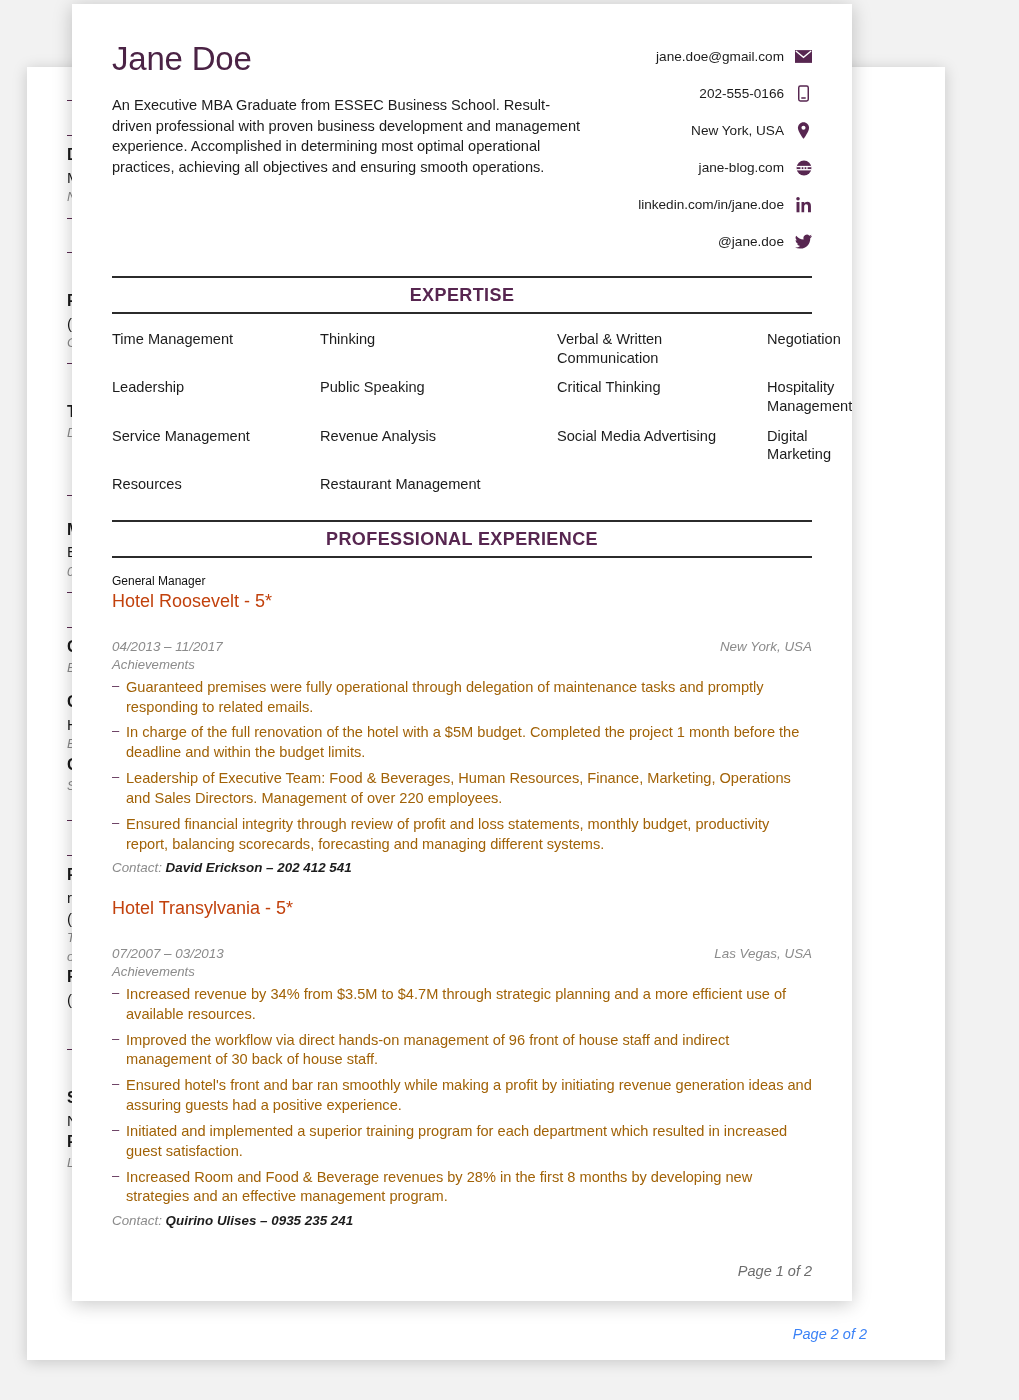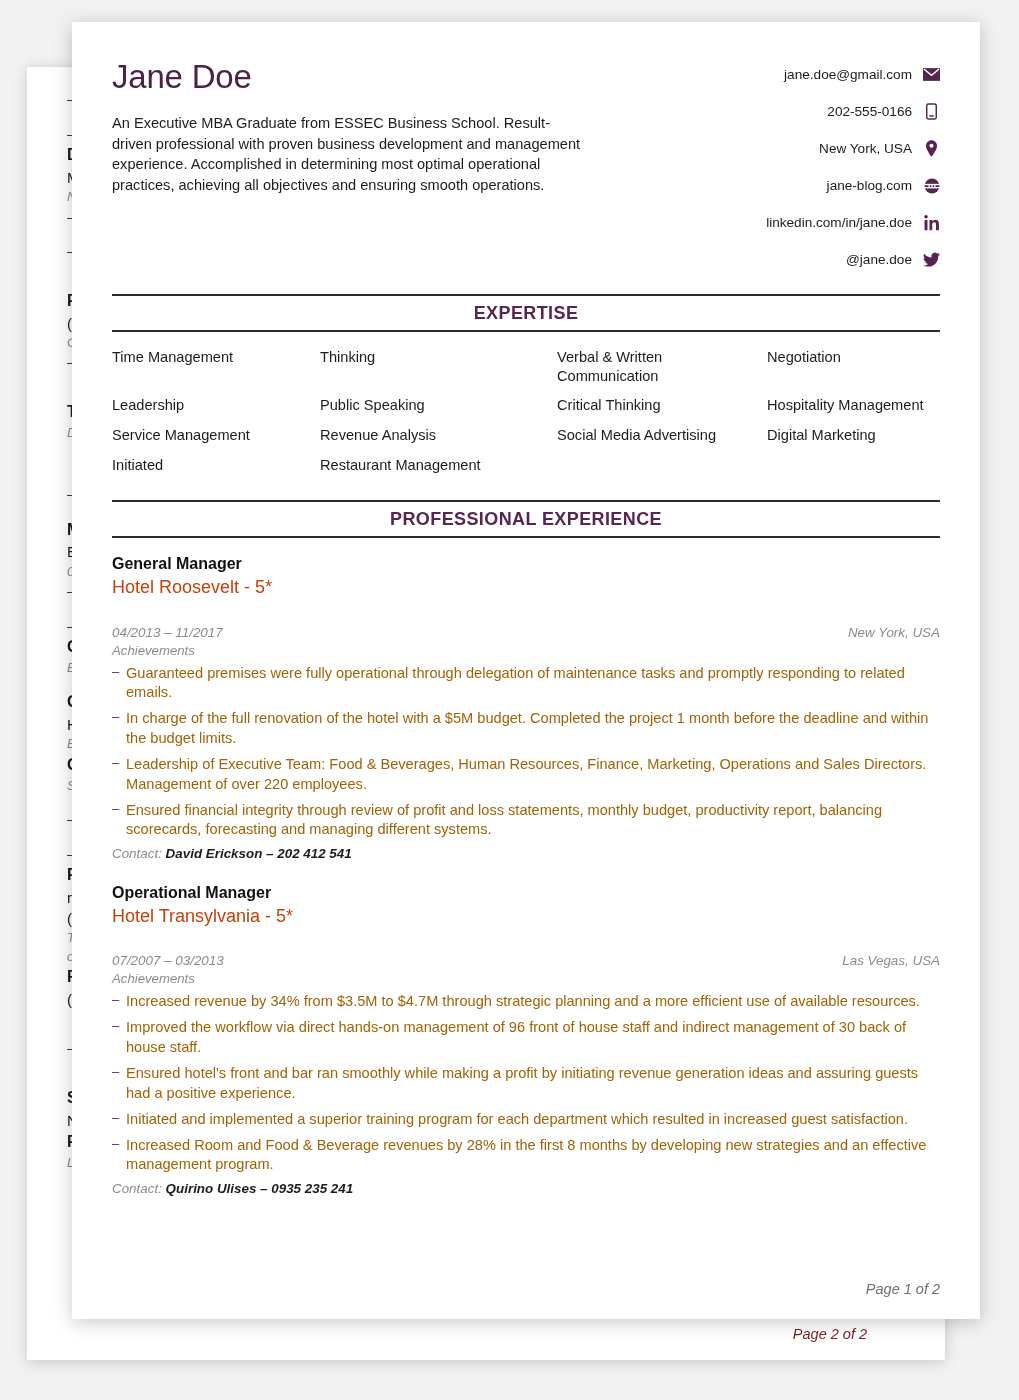--- a/index.html
+++ b/index.html
@@ -47,29 +47,29 @@
   .back-line.sub  { font-size: 15px; }
   .back-line.ital { font-style: italic; color: #8a8a8a; font-size: 13px; }
   .back-line.gap  { height: 14px; }
 
   #back-footer {
     position: absolute;
     right: 78px;
     bottom: 18px;
     font-style: italic;
     font-size: 14.5px;
-    color: #7f1d1d;
+    color: #3b82f6;
   }
 
   
   #page-front {
     position: absolute;
     left: 72px;
-    top: 22px;
-    width: 908px;
+    top: 4px;
+    width: 780px;
     height: 1297px;
     background: #ffffff;
     box-shadow: 0 3px 18px rgba(0,0,0,0.22);
     overflow: hidden;
   }
 
   .sheet-inner {
     position: relative;
     height: 100%;
     padding: 36px 40px 0 40px;
@@ -165,22 +165,22 @@
     color: #1c1c1c;
     line-height: 1.28;
     padding-right: 10px;
   }
 
   
   .job { margin-top: 16px; }
   .job + .job { margin-top: 22px; }
 
   .job-title {
-    font-size: 16px;
-    font-weight: bold;
+    font-size: 12px;
+    font-weight: normal;
     color: #111;
     line-height: 1.3;
   }
 
   .job-company {
     font-size: 18px;
     color: #c2410c;
     line-height: 1.3;
     margin-top: 1px;
   }
@@ -399,21 +399,21 @@
           <div class="skill">Verbal &amp; Written Communication</div>
           <div class="skill">Negotiation</div>
           <div class="skill">Leadership</div>
           <div class="skill">Public Speaking</div>
           <div class="skill">Critical Thinking</div>
           <div class="skill">Hospitality Management</div>
           <div class="skill">Service Management</div>
           <div class="skill">Revenue Analysis</div>
           <div class="skill">Social Media Advertising</div>
           <div class="skill">Digital Marketing</div>
-          <div class="skill">Initiated</div>
+          <div class="skill">Resources</div>
           <div class="skill">Restaurant Management</div>
           <div class="skill"></div>
         </div>
     </div>
 
     <div class="section">
       <div class="rule"></div>
       <div class="section-title">PROFESSIONAL EXPERIENCE</div>
       <div class="rule"></div>
       <div id="jobs-list">
@@ -427,21 +427,20 @@
             <div class="achievements-label">Achievements</div>
             <ul class="bullets">
               <li>Guaranteed premises were fully operational through delegation of maintenance tasks and promptly responding to related emails.</li>
               <li>In charge of the full renovation of the hotel with a $5M budget. Completed the project 1 month before the deadline and within the budget limits.</li>
               <li>Leadership of Executive Team: Food &amp; Beverages, Human Resources, Finance, Marketing, Operations and Sales Directors. Management of over 220 employees.</li>
               <li>Ensured financial integrity through review of profit and loss statements, monthly budget, productivity report, balancing scorecards, forecasting and managing different systems.</li>
             </ul>
             <div class="job-contact"><span>Contact:</span> <span class="who">David Erickson – 202 412 541</span></div>
           </div>
           <div class="job">
-            <div class="job-title">Operational Manager</div>
             <div class="job-company">Hotel Transylvania - 5*</div>
             <div class="job-meta">
               <span class="job-dates">07/2007 – 03/2013</span>
               <span class="job-location">Las Vegas, USA</span>
             </div>
             <div class="achievements-label">Achievements</div>
             <ul class="bullets">
               <li>Increased revenue by 34% from $3.5M to $4.7M through strategic planning and a more efficient use of available resources.</li>
               <li>Improved the workflow via direct hands-on management of 96 front of house staff and indirect management of 30 back of house staff.</li>
               <li>Ensured hotel's front and bar ran smoothly while making a profit by initiating revenue generation ideas and assuring guests had a positive experience.</li>

